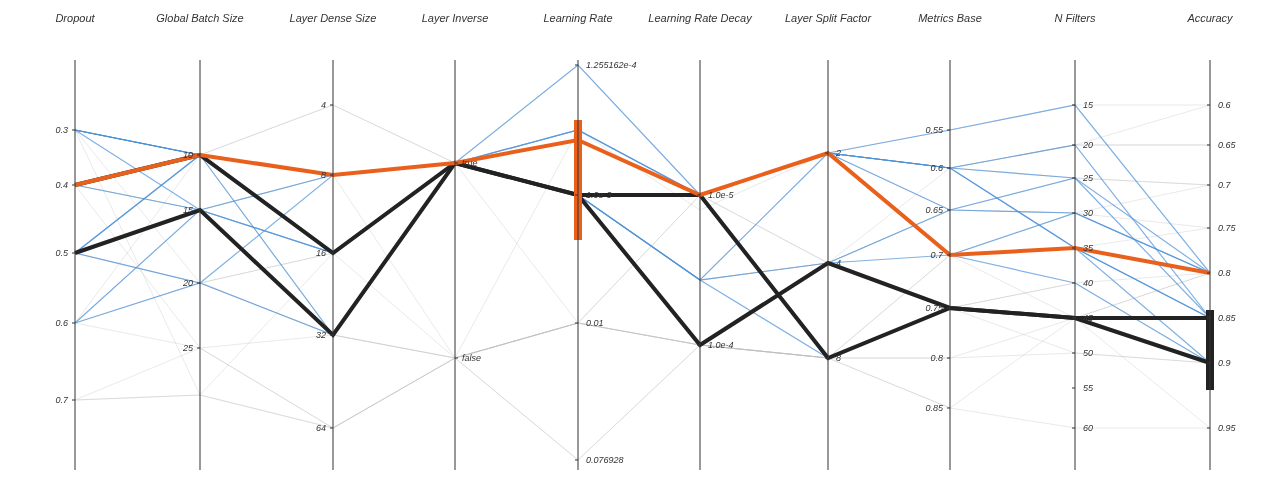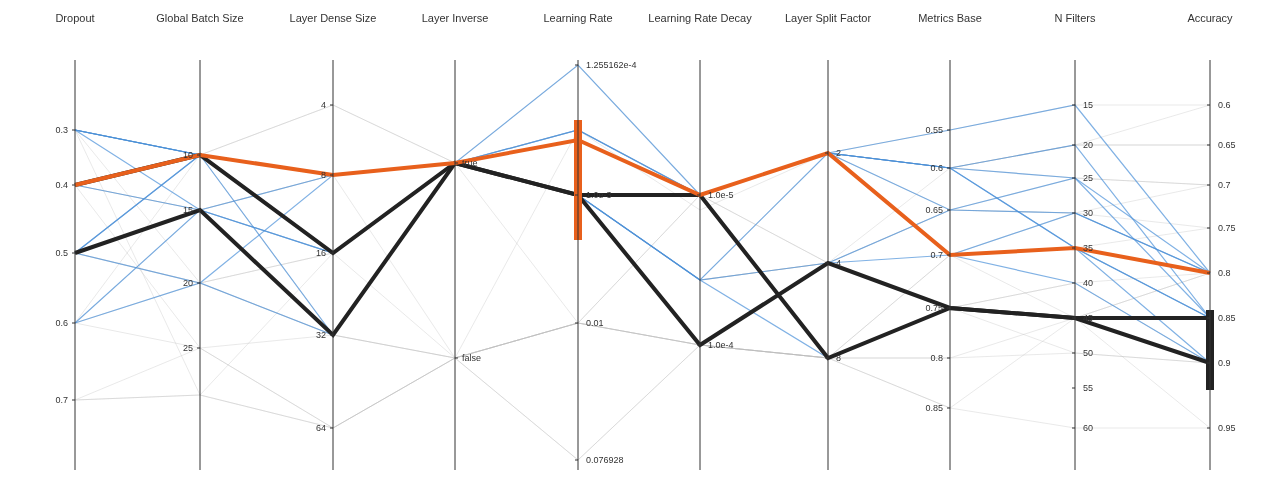--- a/index.html
+++ b/index.html
@@ -1,17 +1,17 @@
 <!DOCTYPE html>
 <html><head>
   <meta charset="utf-8">
   <style>
     * { margin: 0; padding: 0; box-sizing: border-box; }
     body { width: 1280px; height: 500px; background: #fff; font-family: Arial, sans-serif; overflow: hidden; position: relative; }
-    #chart-container { width: 1280px; height: 500px; position: relative; }
+    #chart-container { width: 1280px; height: 500px; position: relative; font-style: italic; }
     svg { position: absolute; top: 0; left: 0; width: 1280px; height: 500px; }
     .axis-label { font-size: 11px; fill: #333; }
     .tick-label { font-size: 9px; fill: #333; }
     .axis-line { stroke: #333; stroke-width: 1; }
     .parallel-line-blue { stroke: #4a90d9; stroke-width: 1.2; fill: none; opacity: 0.7; }
     .parallel-line-gray { stroke: #bbb; stroke-width: 0.8; fill: none; opacity: 0.4; }
     .parallel-line-highlight { stroke: #e8601c; stroke-width: 4; fill: none; opacity: 1; }
     .parallel-line-black { stroke: #222; stroke-width: 4; fill: none; opacity: 1; }
   </style>
 </head>

